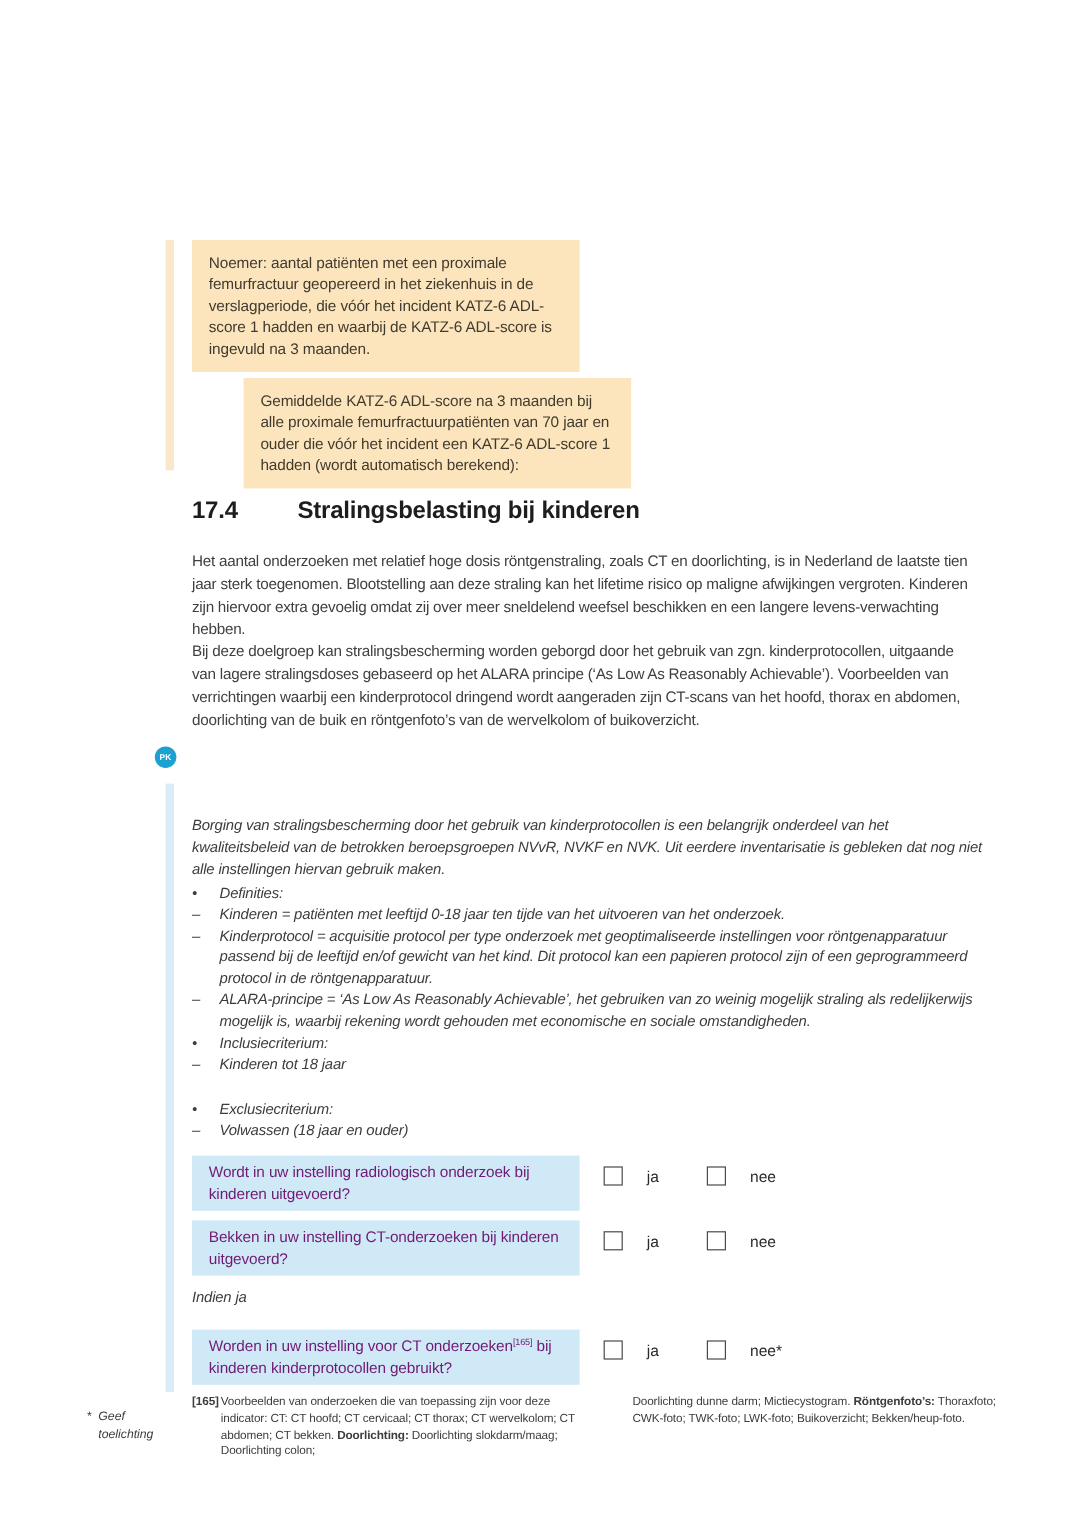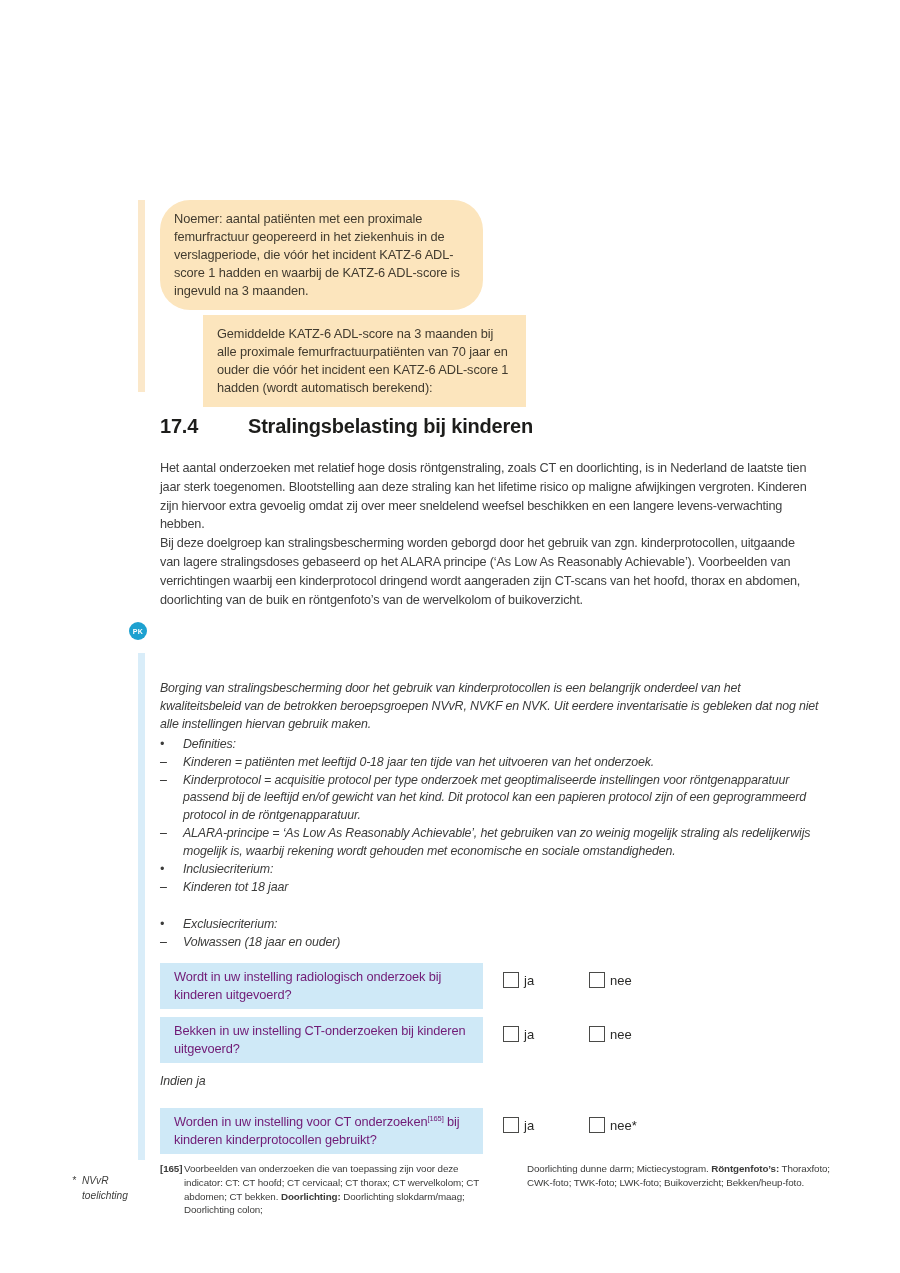--- a/index.html
+++ b/index.html
@@ -6,21 +6,21 @@
   .page {
     position:relative; width:900px; height:1273px; background:#ffffff;
     font-family:"Liberation Sans", sans-serif; color:#3c3c3b; overflow:hidden;
   }
   
   .cream-bar { position:absolute; left:138px; top:200px; width:7px; height:192px; background:#fbe8ca; }
   .callout {
     position:absolute; left:160px; width:295px; padding:10px 14px;
     background:#fce5bd; font-size:12.8px; line-height:18px; color:#413b2f; letter-spacing:-0.1px;
   }
-  #callout1 { top:200px; min-height:90px;border-radius:30px; }
+  #callout1 { top:200px; min-height:90px; }
   #callout2 { top:315px; min-height:57px;margin-left:43px; }
   
   .section-head {
     position:absolute; left:160px; top:415px; display:flex;
     font-size:20px; font-weight:bold; color:#1d1d1b; letter-spacing:-0.2px;gap:30px;
   }
   .section-num { width:58px; flex:none; }
   
   .bodytext {
     position:absolute; left:160px; top:459px; width:652px;
@@ -54,21 +54,21 @@
   
   .q-row { position:absolute; left:160px; width:660px; }
   #q1 { top:963px; } #q2 { top:1017px; } #q3 { top:1108px; }
   #indien-ja { top:1073px; width:200px; }
   .q-box {
     width:295px; min-height:36px; padding:5px 14px; background:#cfe9f7;
     font-size:12.8px; line-height:18px; letter-spacing:-0.1px; color:#701a75;
     display:flex; align-items:center;
   }
   .q-box sup { font-size:7.5px; line-height:0; vertical-align:super; }
-  .opt { position:absolute; top:9px; display:flex; align-items:center; gap:5px; font-size:13px; color:#2a2a28; }
+  .opt { position:absolute; top:9px; display:flex; align-items:center; gap:20px; font-size:13px; color:#2a2a28; }
   .opt-1 { left:343px; } .opt-2 { left:429px; }
   .cb { width:16px; height:16px; border:1.2px solid #4a4a48; background:#ffffff; box-sizing:border-box; }
   
   .footnote {
     position:absolute; top:1162px; font-size:9.8px; line-height:13.8px;
     color:#3c3c3b; letter-spacing:-0.1px;
   }
   .fn-left { left:160px; width:332px; display:flex; }
   .fn-ref { width:24px; flex:none; font-weight:bold; }
   .fn-body { flex:1; }
@@ -199,19 +199,19 @@
   <div class="footnote fn-left">
     <span class="fn-ref">[165]</span>
     <span class="fn-body"><span>Voorbeelden van onderzoeken die van toepassing zijn voor deze indicator: CT: CT hoofd; CT cervicaal; CT thorax; CT wervelkolom; CT abdomen; CT bekken. </span><span class="b">Doorlichting:</span><span> Doorlichting slokdarm/maag; Doorlichting colon;</span></span>
   </div>
   <div class="footnote fn-right">
     <span>Doorlichting dunne darm; Mictiecystogram. </span><span class="b">Röntgenfoto’s:</span><span> Thoraxfoto; CWK-foto; TWK-foto; LWK-foto; Buikoverzicht; Bekken/heup-foto.</span>
   </div>
 
   <div class="margin-note">
     <span class="star">*</span>
-    <span class="mtext">NVvR toelichting</span>
+    <span class="mtext">Geef toelichting</span>
   </div>
 
   <div class="footer-num">110</div>
   <div class="footer-text">Inspectie Gezondheidszorg en Jeugd</div>
 
 </div>
 
 </body></html>

